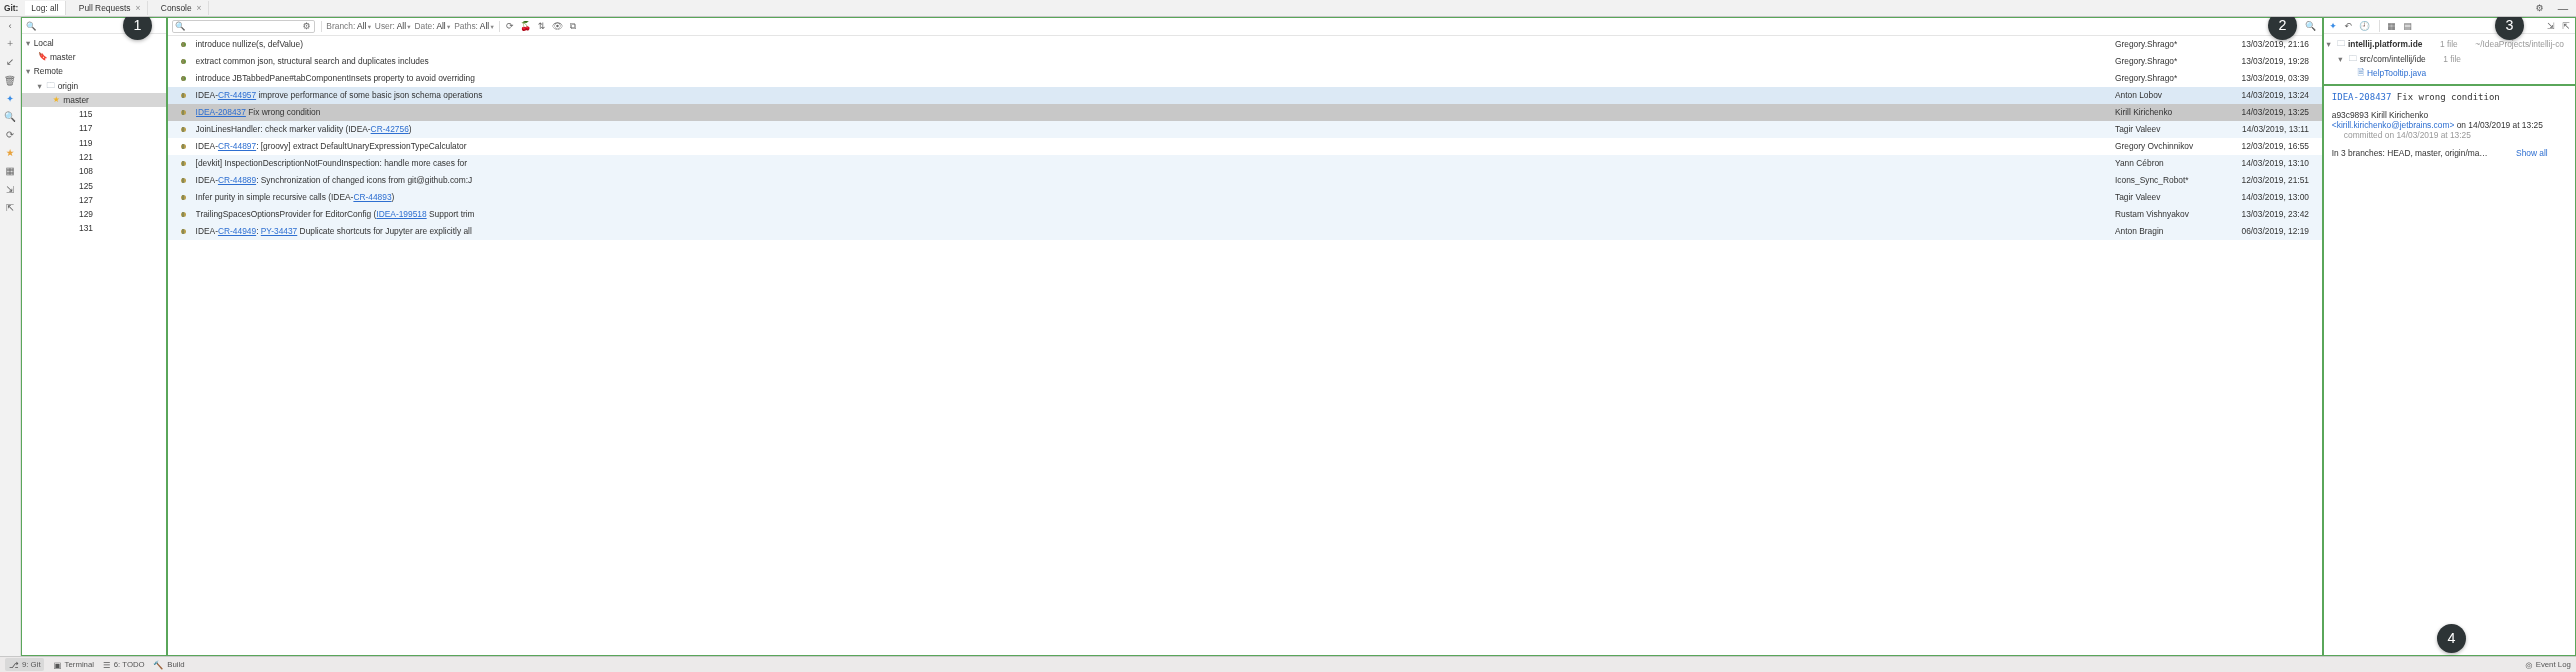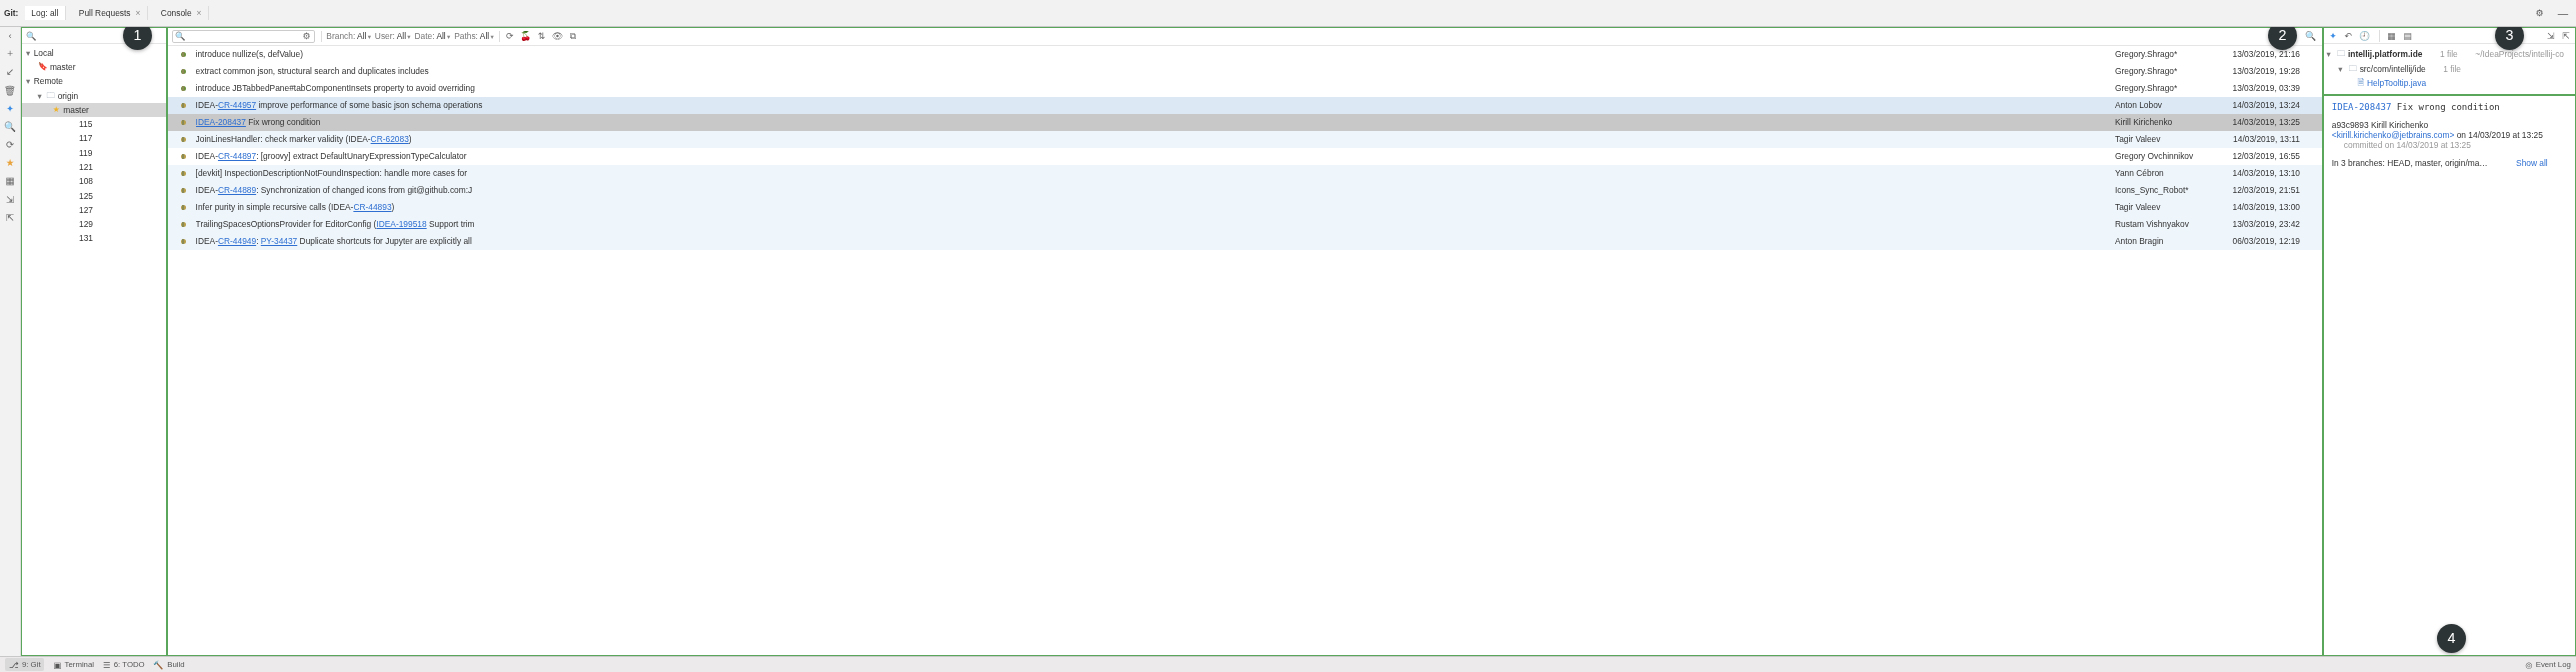--- a/index.html
+++ b/index.html
@@ -1,21 +1,21 @@
 <!DOCTYPE html>
 <html><head>
 <meta charset="utf-8">
 <style>
   * { box-sizing: border-box; margin: 0; padding: 0; }
   html, body { width: 100%; height: 100%; font-family: -apple-system, "Segoe UI", sans-serif; font-size: 8.4px; color: #333; background: #f2f2f2; }
   body { display: flex; flex-direction: column; }
 
   
   .tabbar {
-    display: flex; align-items: center; height: 27px;
+    display: flex; align-items: center; height: 17px;
     background: #f2f2f2; border-bottom: 0.6px solid #c8c8c8;
     padding: 0 3.9px; gap: 6.5px;
   }
   .tabbar .tablabel { font-weight: bold; }
   .tabbar .tab { padding: 1.9px 6.5px; border-right: 0.6px solid #ddd; cursor: pointer; }
   .tabbar .tab.active { background: #fff; }
   .close-x { color:#888; margin-left:2.6px; cursor:pointer; }
   .tabbar .spacer { flex: 1; }
   .tabbar .gear { font-size: 9px; color:#555; padding:0 3.9px; cursor:pointer; }
   .tabbar .hide { font-size: 10.4px; color:#555; padding:0 3.9px; cursor:pointer; }
@@ -74,21 +74,21 @@
   .log-row.hl-sel   { background:#c8c8c8;}
   .log-row.hl-light { background:#eef5fb;}
   .graphcell { width:25px; display:flex; justify-content:center; position:relative;}
   .dot { width:5.2px; height:5.2px; border-radius:50%; background:#8a8a55;}
   .dot.y  { background:#b89e4a;}
   .dot.g  { background:#6c8f3c;}
   .vline { position:absolute; width:1.3px; background:#8a8a55; left:11.7px; top:0; bottom:0;}
   .msgcell { flex:1; overflow:hidden; text-overflow:ellipsis; white-space:nowrap; padding-right:3.9px;}
   .msgcell a { color:#2e6fd1; text-decoration:underline;}
   .authcell { width:110px; white-space:nowrap; overflow:hidden; text-overflow:ellipsis;}
-  .datecell { width:97px; white-space:nowrap; text-align:right; padding-right:22px;}
+  .datecell { width:97px; white-space:nowrap; text-align:right; padding-right:13px;}
 
   
   .rightcol { width:253px; display:flex; flex-direction:column; overflow:hidden; }
   .panel3 { background:#fff; border:1.3px solid #5aa65a; overflow:hidden;
             display:flex; flex-direction:column;}
   .p3-toolbar { display:flex; align-items:center; gap:5.2px; padding:1.9px 3.9px;
                 border-bottom:0.6px solid #e5e5e5;}
   .p3-toolbar .tb-icon { color:#666;}
   .p3-toolbar .stretch{flex:1;}
   .p3-tree { padding:2.6px 2.6px 3.9px 2.6px; font-size:8.4px;}
@@ -284,21 +284,21 @@
           </div>
           <div class="msgcell"><a>IDEA-208437</a> Fix wrong condition</div>
           <div class="authcell">Kirill Kirichenko</div>
           <div class="datecell">14/03/2019, 13:25</div>
         </div>
         <div class="log-row hl-light">
           <div class="graphcell">
             <div class="vline"></div>
             <div class="dot y"></div>
           </div>
-          <div class="msgcell">JoinLinesHandler: check marker validity (IDEA-<a>CR-62083</a>)</div>
+          <div class="msgcell">JoinLinesHandler: check marker validity (IDEA-<a>CR-42756</a>)</div>
           <div class="authcell">Tagir Valeev</div>
           <div class="datecell">14/03/2019, 13:11</div>
         </div>
         <div class="log-row">
           <div class="graphcell">
             <div class="vline"></div>
             <div class="dot y"></div>
           </div>
           <div class="msgcell">IDEA-<a>CR-44897</a>: [groovy] extract DefaultUnaryExpressionTypeCalculator</div>
           <div class="authcell">Gregory Ovchinnikov</div>

